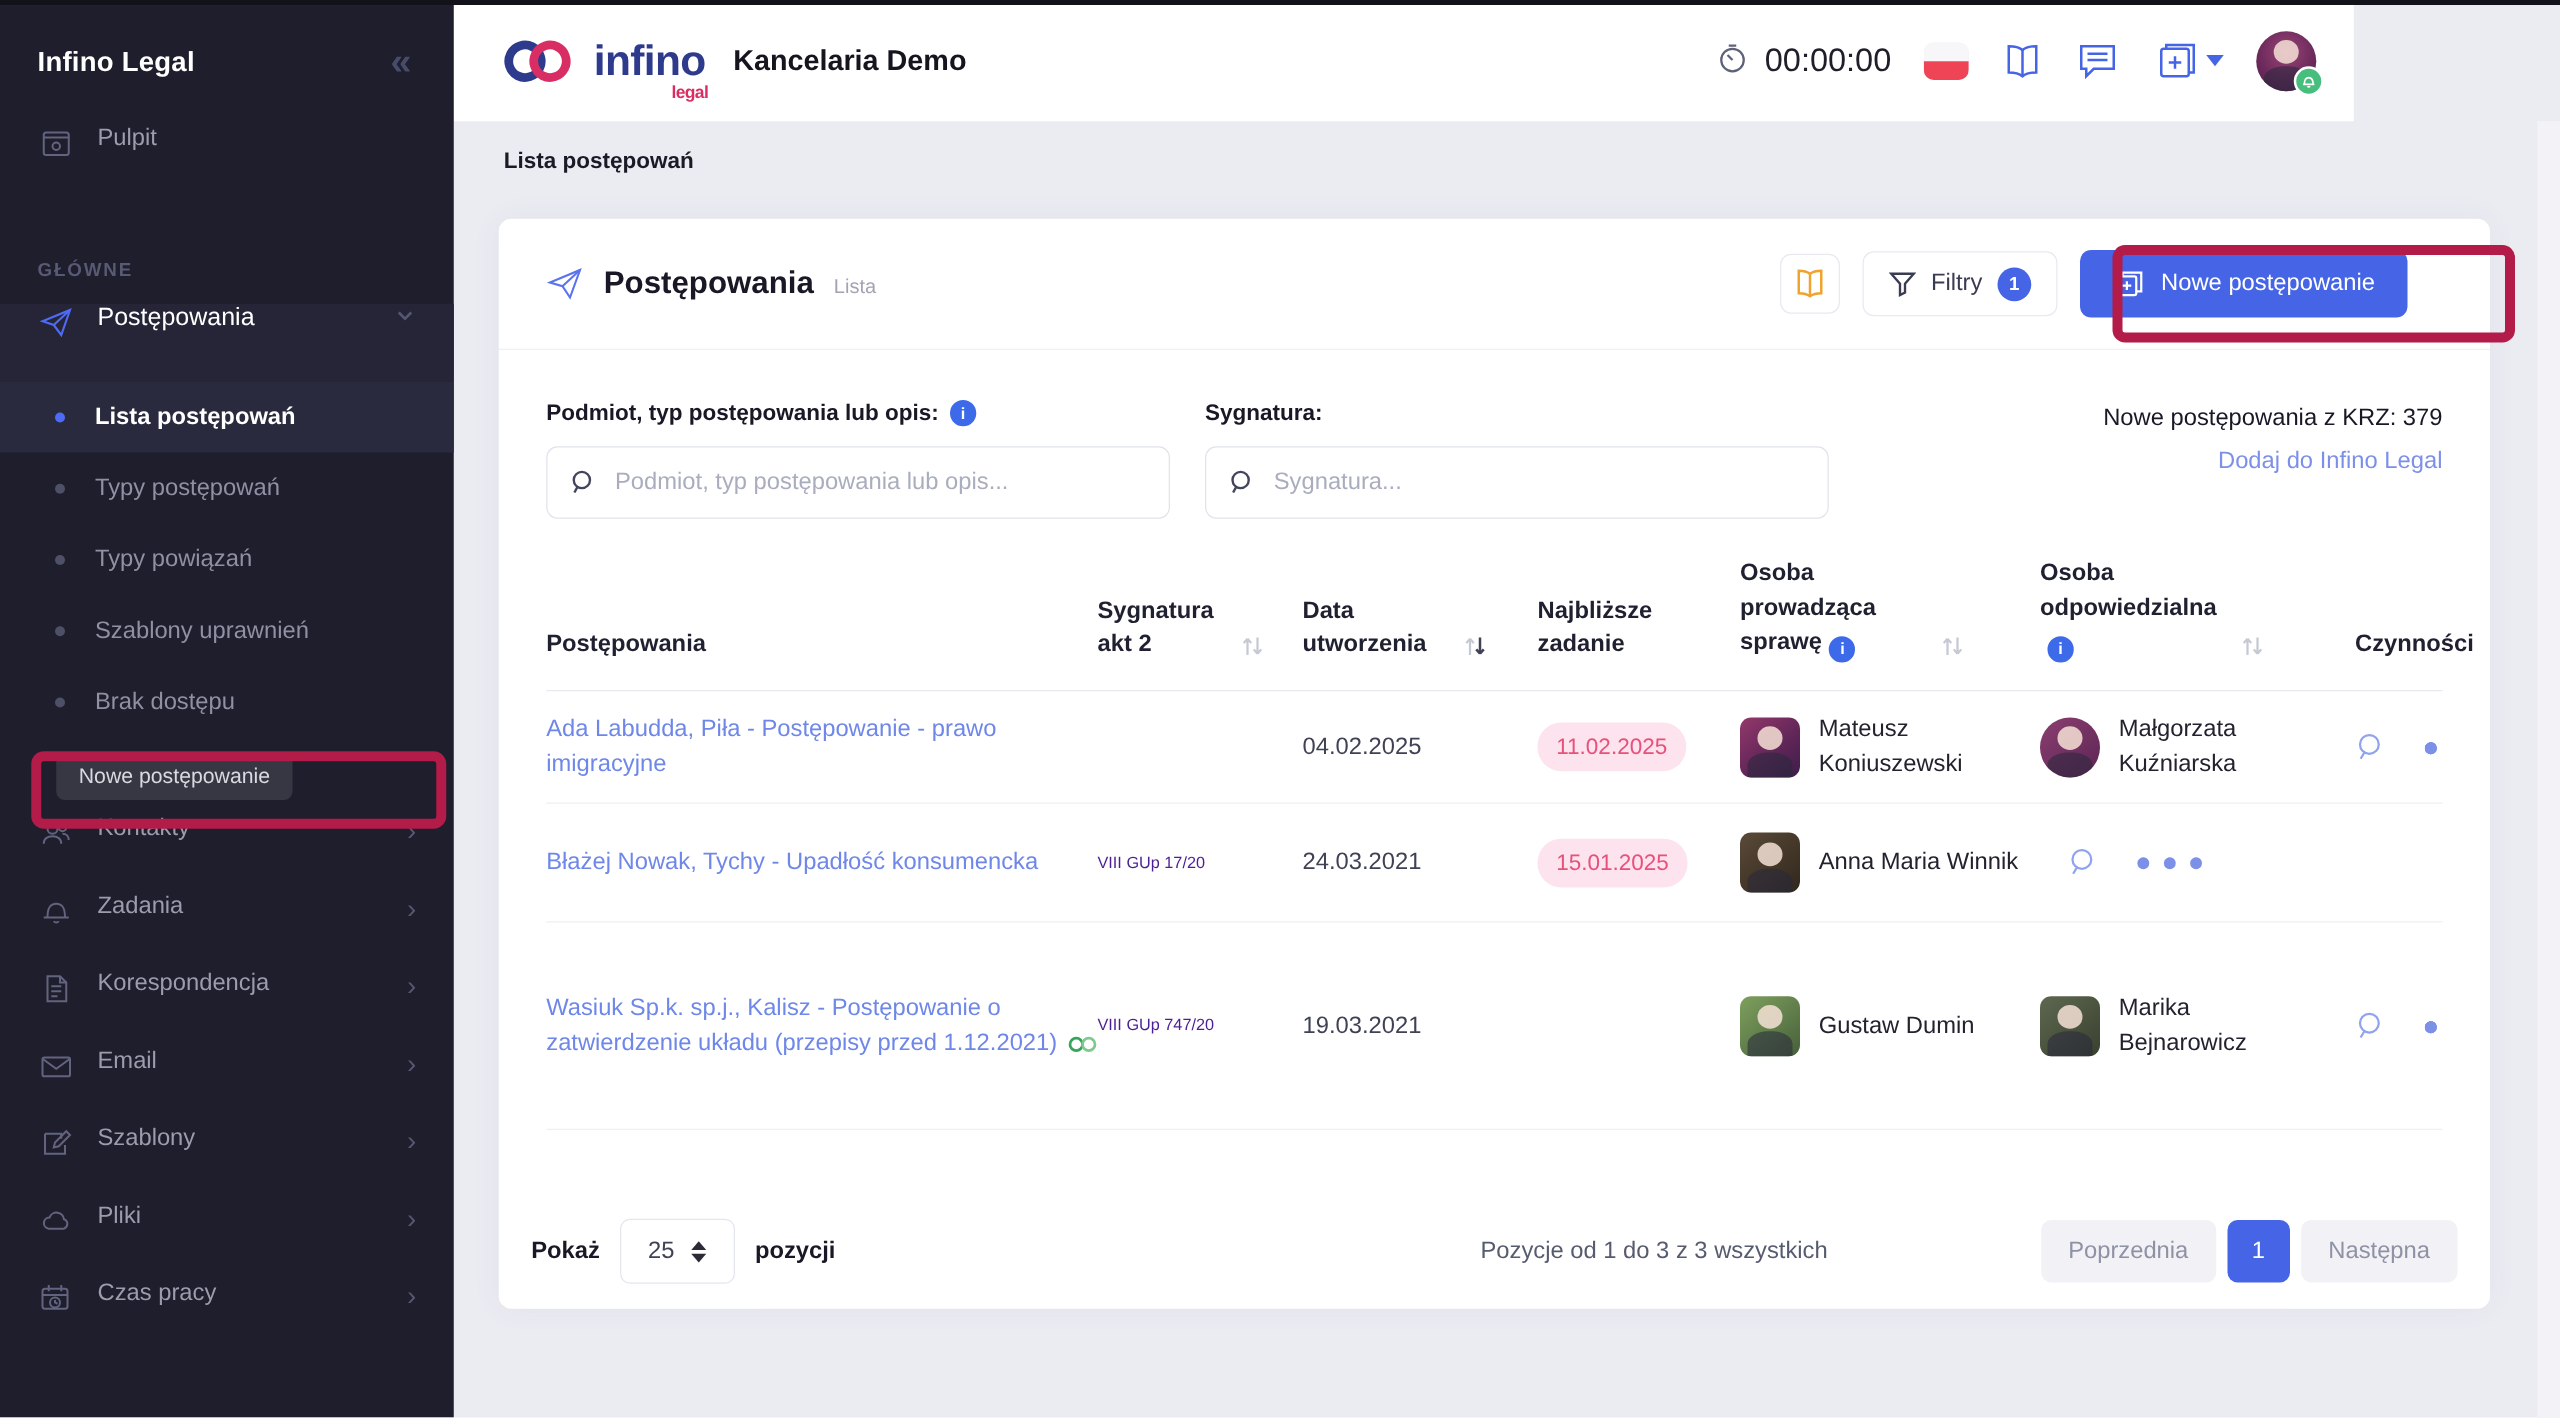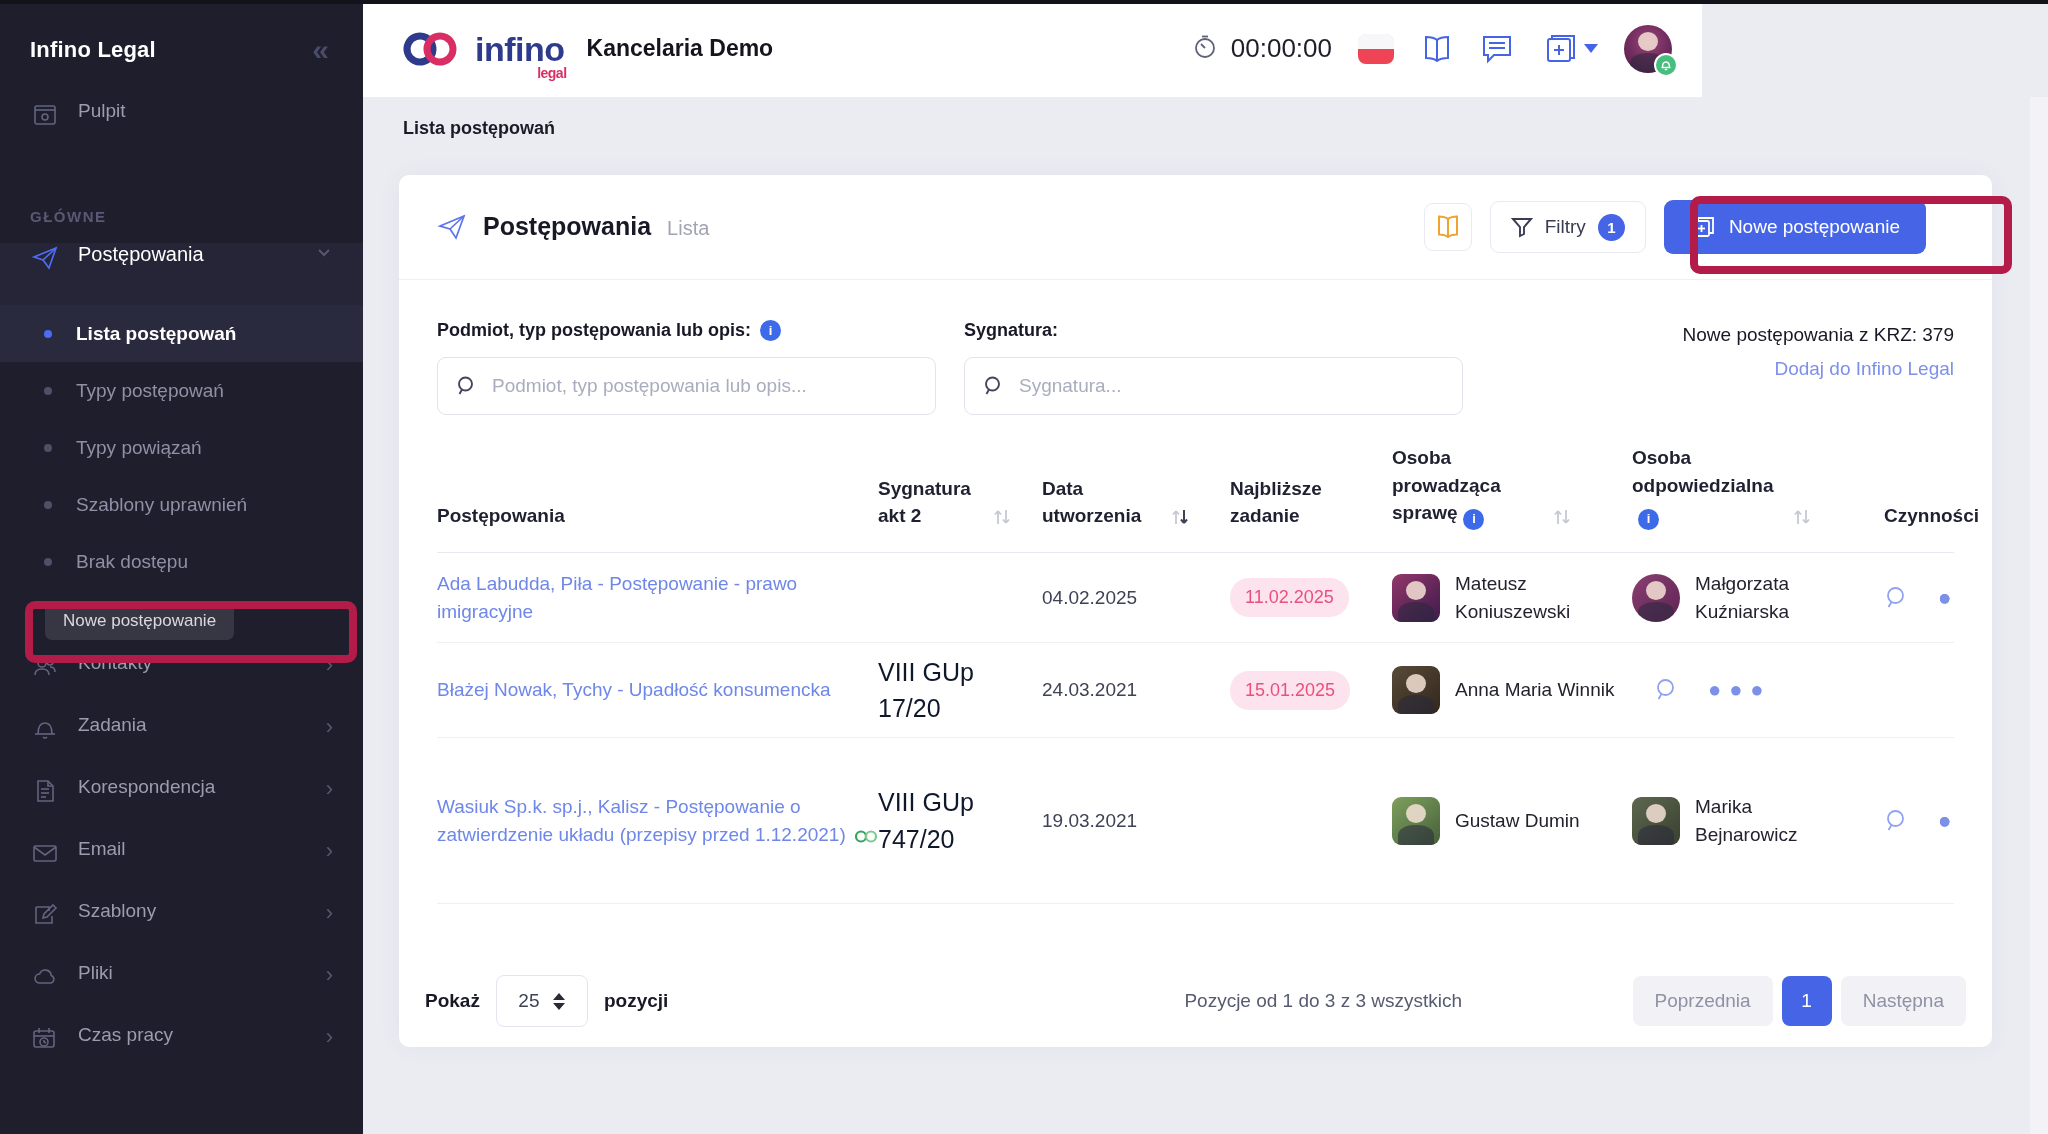--- a/index.html
+++ b/index.html
@@ -31,21 +31,21 @@
   .newchip-row { height:62px; display:flex; align-items:center; padding-left:45px; }
   .newchip { background:#373744; color:#d9d9e0; font-size:17px; padding:9px 18px; border-radius:7px; }
 
   .annotation { position:absolute; border:8px solid #b31b48; border-radius:10px; z-index:70; pointer-events:none; }
   .ann-sidebar { left:25px; top:601px; width:332px; height:62px; }
   .ann-button { left:1690px; top:196px; width:322px; height:78px; }
 
   
   .main { position:absolute; left:363px; top:0; width:1685px; height:1134px; }
   .topbar {
-    position:absolute; left:0; top:0; width:1339px; height:97px; background:#ffffff;
+    position:absolute; left:0; top:0; width:1520px; height:97px; background:#ffffff;
     display:flex; align-items:center; padding:0 30px 0 36px; box-shadow:0 1px 0 #ececf1;
   }
   .brand { display:flex; align-items:center; gap:14px; cursor:pointer; }
   .brand-name { position:relative; color:#2e3a8c; font-size:34px; font-weight:700; letter-spacing:-.5px; line-height:1; }
   .brand-sub { position:absolute; right:-2px; bottom:-14px; color:#d92e64; font-size:14px; font-weight:700; }
   .workspace { margin-left:22px; font-size:23px; font-weight:600; color:#15151f; }
   .topbar-right { margin-left:auto; display:flex; align-items:center; gap:26px; }
   .timer { display:flex; gap:12px; color:#1f1f2b; font-size:26px; }
   .timer .ic { color:#5e6278; }
   .flag { width:36px; height:30px; border-radius:8px; overflow:hidden; cursor:pointer; box-shadow:inset 0 0 0 1px #e6e6ea; }
@@ -64,21 +64,21 @@
   
   .card {
     position:absolute; left:36px; top:175px; width:1593px; height:872px;
     background:#ffffff; border-radius:10px; box-shadow:0 0 24px rgba(76,87,125,.05);
     display:flex; flex-direction:column;
   }
   .card-head { height:105px; padding:0 38px; display:flex; align-items:center; border-bottom:1px solid #eff0f5; }
   .page-title { display:flex; align-items:baseline; gap:16px; }
   .plane-ic { color:#5a74ee; align-self:center; }
   .page-title h1 { font-size:25px; font-weight:700; color:#181826; }
-  .page-sub { font-size:20px; color:#a2a3b3; }
+  .page-sub { font-size:16px; color:#a2a3b3; }
   .head-actions { margin-left:auto; display:flex; align-items:center; gap:18px;justify-content:flex-end; }
   .icon-btn { width:48px; height:48px; border:1px solid #e8eaf0; border-radius:9px; background:#fff;
     display:flex; align-items:center; justify-content:center; color:#f0a32f; cursor:pointer; }
   .filter-btn { height:52px; border:1px solid #e8eaf0; border-radius:9px; background:#fff; cursor:pointer;
     display:flex; align-items:center; gap:12px; padding:0 20px; color:#3a3c52; font-size:19px; }
   .filter-badge { width:27px; height:27px; border-radius:50%; background:#4565e6; color:#fff; font-size:15px;
     display:flex; align-items:center; justify-content:center; font-weight:600; }
   .primary-btn { height:54px; background:#4565e6; border:none; border-radius:9px; color:#fff; font-size:19px;
     display:flex; align-items:center; gap:13px; padding:0 26px; cursor:pointer; margin-right:28px; }
 
@@ -104,21 +104,21 @@
   .th .lbl { display:inline; }
   .th .lbl .info-ic { vertical-align:-4px; margin-left:6px; }
   .w-narrow { max-width:104px; }
   .w-med { max-width:118px; }
   .w-wide { max-width:150px; }
   .sort { flex:0 0 auto; margin-bottom:2px; cursor:pointer; }
   .row { border-bottom:1px solid #eef0f4; }
   .r1 { min-height:90px; } .r2 { min-height:95px; } .r3 { min-height:166px; }
   .case-link { font-size:19px; color:#6e87e8; line-height:1.45; max-width:420px; cursor:pointer; }
   .link-ic { display:inline-block; vertical-align:-3px; margin-left:8px; }
-  .syg { font-size:25px; color:#0f172a; line-height:1.45; max-width:112px; }
+  .syg { font-size:13px; color:#4c1d95; line-height:1.45; max-width:112px; }
   .dateval { font-size:19px; color:#3f4254; }
   .badge { display:inline-block; background:#fce3ed; color:#e8517c; font-size:18px; padding:9px 15px; border-radius:19px; }
   .person { display:flex; align-items:center; gap:15px; padding-right:10px; }
   .pname { font-size:19px; color:#23232f; line-height:1.45; }
   .avatar { width:48px; height:48px; flex:0 0 48px; position:relative; overflow:hidden; }
   .sq { border-radius:9px; } .ci { border-radius:50%; }
   .avatar::before { content:""; position:absolute; width:42%; height:40%; border-radius:50%;
     background:rgba(246,226,214,.85); top:16%; left:29%; }
   .avatar::after { content:""; position:absolute; width:74%; height:46%; border-radius:46% 46% 0 0;
     background:rgba(40,40,60,.55); bottom:-6%; left:13%; }

